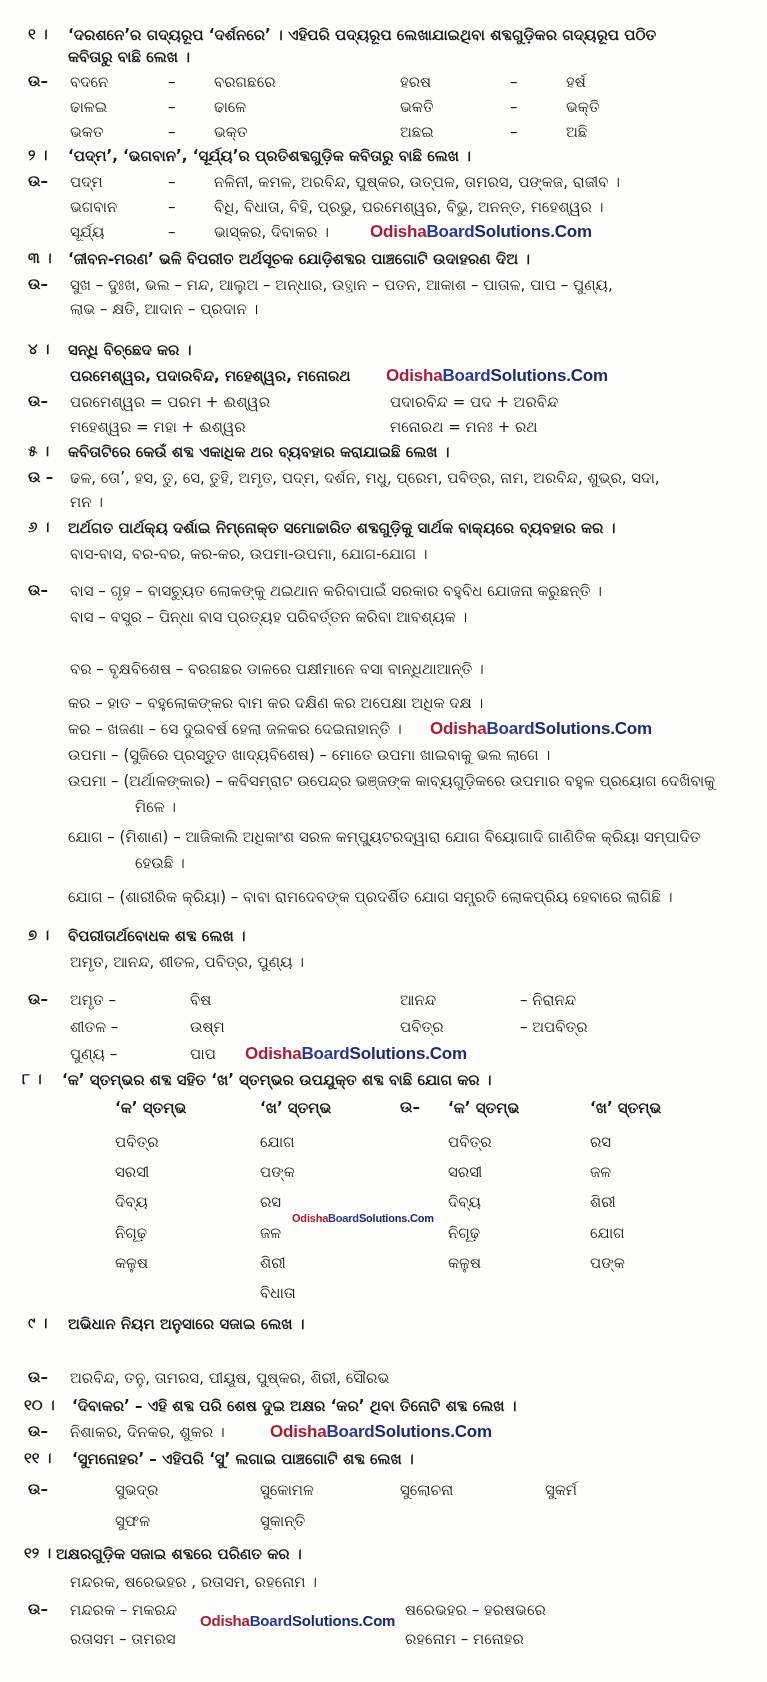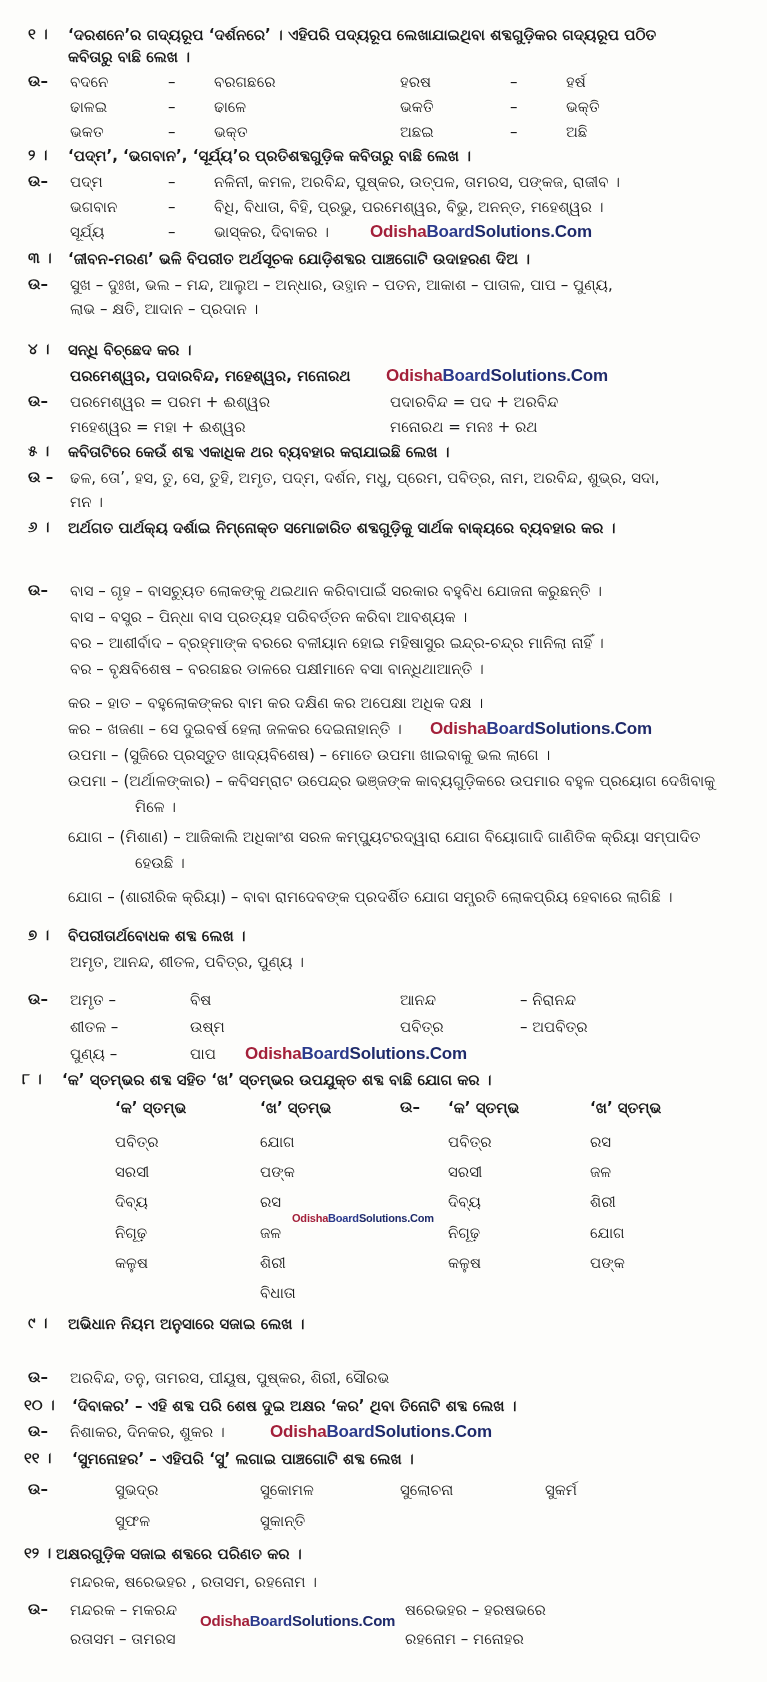--- a/index.html
+++ b/index.html
@@ -78,24 +78,24 @@
   <span class="cell" style="left:390px;top:416px;">ମନୋରଥ = ମନଃ + ରଥ</span>
 
   <span class="num" style="left:28px;top:442px;">୫ ।</span>
   <span class="line q" style="left:68px;top:441px;">କବିତାଟିରେ କେଉଁ ଶବ୍ଦ ଏକାଧିକ ଥର ବ୍ୟବହାର କରାଯାଇଛି ଲେଖ ।</span>
   <span class="num" style="left:28px;top:468px;">ଉ –</span>
   <span class="line" style="left:70px;top:467px;">ଢଳ, ତୋ’, ହସ, ତୁ, ସେ, ତୁହି, ଅମୃତ, ପଦ୍ମ, ଦର୍ଶନ, ମଧୁ, ପ୍ରେମ, ପବିତ୍ର, ନାମ, ଅରବିନ୍ଦ, ଶୁଭ୍ର, ସଦା,</span>
   <span class="line" style="left:70px;top:491px;">ମନ ।</span>
 
   <span class="num" style="left:28px;top:518px;">୬ ।</span>
   <span class="line q" style="left:68px;top:517px;">ଅର୍ଥଗତ ପାର୍ଥକ୍ୟ ଦର୍ଶାଇ ନିମ୍ନୋକ୍ତ ସମୋଚ୍ଚାରିତ ଶବ୍ଦଗୁଡ଼ିକୁ ସାର୍ଥକ ବାକ୍ୟରେ ବ୍ୟବହାର କର ।</span>
+  <span class="line" style="left:70px;top:543px;">ବାସ-ବାସ,  ବର-ବର, କର-କର, ଉପମା-ଉପମା, ଯୋଗ-ଯୋଗ  ।</span>
   <span class="num" style="left:28px;top:581px;">ଉ–</span>
   <span class="line" style="left:70px;top:580px;">ବାସ – ଗୃହ – ବାସଚ୍ୟୁତ ଲୋକଙ୍କୁ ଥଇଥାନ କରିବାପାଇଁ ସରକାର ବହୁବିଧ ଯୋଜନା କରୁଛନ୍ତି ।</span>
   <span class="line" style="left:70px;top:606px;">ବାସ – ବସ୍ତ୍ର – ପିନ୍ଧା ବାସ ପ୍ରତ୍ୟହ ପରିବର୍ତ୍ତନ କରିବା ଆବଶ୍ୟକ ।</span>
-  <span class="line" style="left:70px;top:632px;">ବର – ଆଶୀର୍ବାଦ – ବ୍ରହ୍ମାଙ୍କ ବରରେ ବଳୀୟାନ ହୋଇ ମହିଷାସୁର ଇନ୍ଦ୍ର-ଚନ୍ଦ୍ର ମାନିଲା ନାହିଁ ।</span>
   <span class="line" style="left:70px;top:658px;">ବର – ବୃକ୍ଷବିଶେଷ – ବରଗଛର ଡାଳରେ ପକ୍ଷୀମାନେ ବସା ବାନ୍ଧିଥାଆନ୍ତି ।</span>
   <span class="line" style="left:68px;top:692px;">କର – ହାତ – ବହୁଲୋକଙ୍କର ବାମ କର  ଦକ୍ଷିଣ କର ଅପେକ୍ଷା ଅଧିକ ଦକ୍ଷ ।</span>
   <span class="line" style="left:68px;top:718px;">କର – ଖଜଣା – ସେ ଦୁଇବର୍ଷ ହେଲା ଜଳକର ଦେଇନାହାନ୍ତି ।</span>
   <span class="wm" style="left:430px;top:719px;"><span class="a">Odisha</span><span class="b">Board</span><span class="c">Solutions.Com</span></span>
   <span class="line" style="left:68px;top:744px;">ଉପମା – (ସୁଜିରେ ପ୍ରସ୍ତୁତ ଖାଦ୍ୟବିଶେଷ) – ମୋତେ ଉପମା ଖାଇବାକୁ ଭଲ ଲାଗେ ।</span>
   <span class="line" style="left:68px;top:770px;">ଉପମା – (ଅର୍ଥାଳଙ୍କାର) – କବିସମ୍ରାଟ ଉପେନ୍ଦ୍ର ଭଞ୍ଜଙ୍କ କାବ୍ୟଗୁଡ଼ିକରେ ଉପମାର ବହୁଳ ପ୍ରୟୋଗ ଦେଖିବାକୁ</span>
   <span class="line" style="left:135px;top:796px;">ମିଳେ ।</span>
   <span class="line" style="left:68px;top:826px;">ଯୋଗ – (ମିଶାଣ) – ଆଜିକାଲି ଅଧିକାଂଶ ସରଳ କମ୍ପ୍ୟୁଟରଦ୍ୱାରା ଯୋଗ ବିୟୋଗାଦି ଗାଣିତିକ କ୍ରିୟା ସମ୍ପାଦିତ</span>
   <span class="line" style="left:135px;top:852px;">ହେଉଛି ।</span>
   <span class="line" style="left:68px;top:886px;">ଯୋଗ – (ଶାରୀରିକ କ୍ରିୟା) – ବାବା ରାମଦେବଙ୍କ ପ୍ରଦର୍ଶିତ ଯୋଗ ସମ୍ପ୍ରତି ଲୋକପ୍ରିୟ ହେବାରେ ଲାଗିଛି ।</span>

